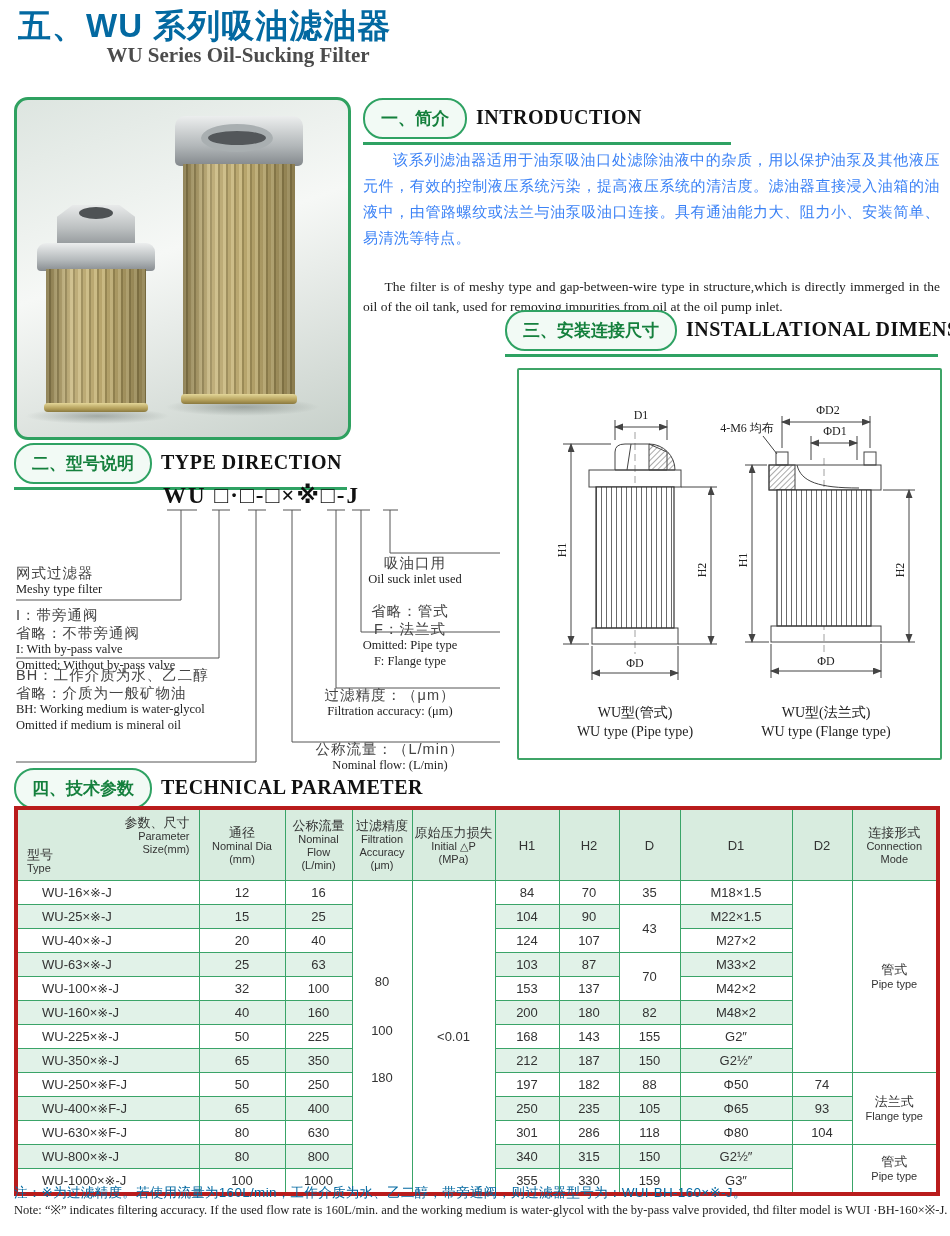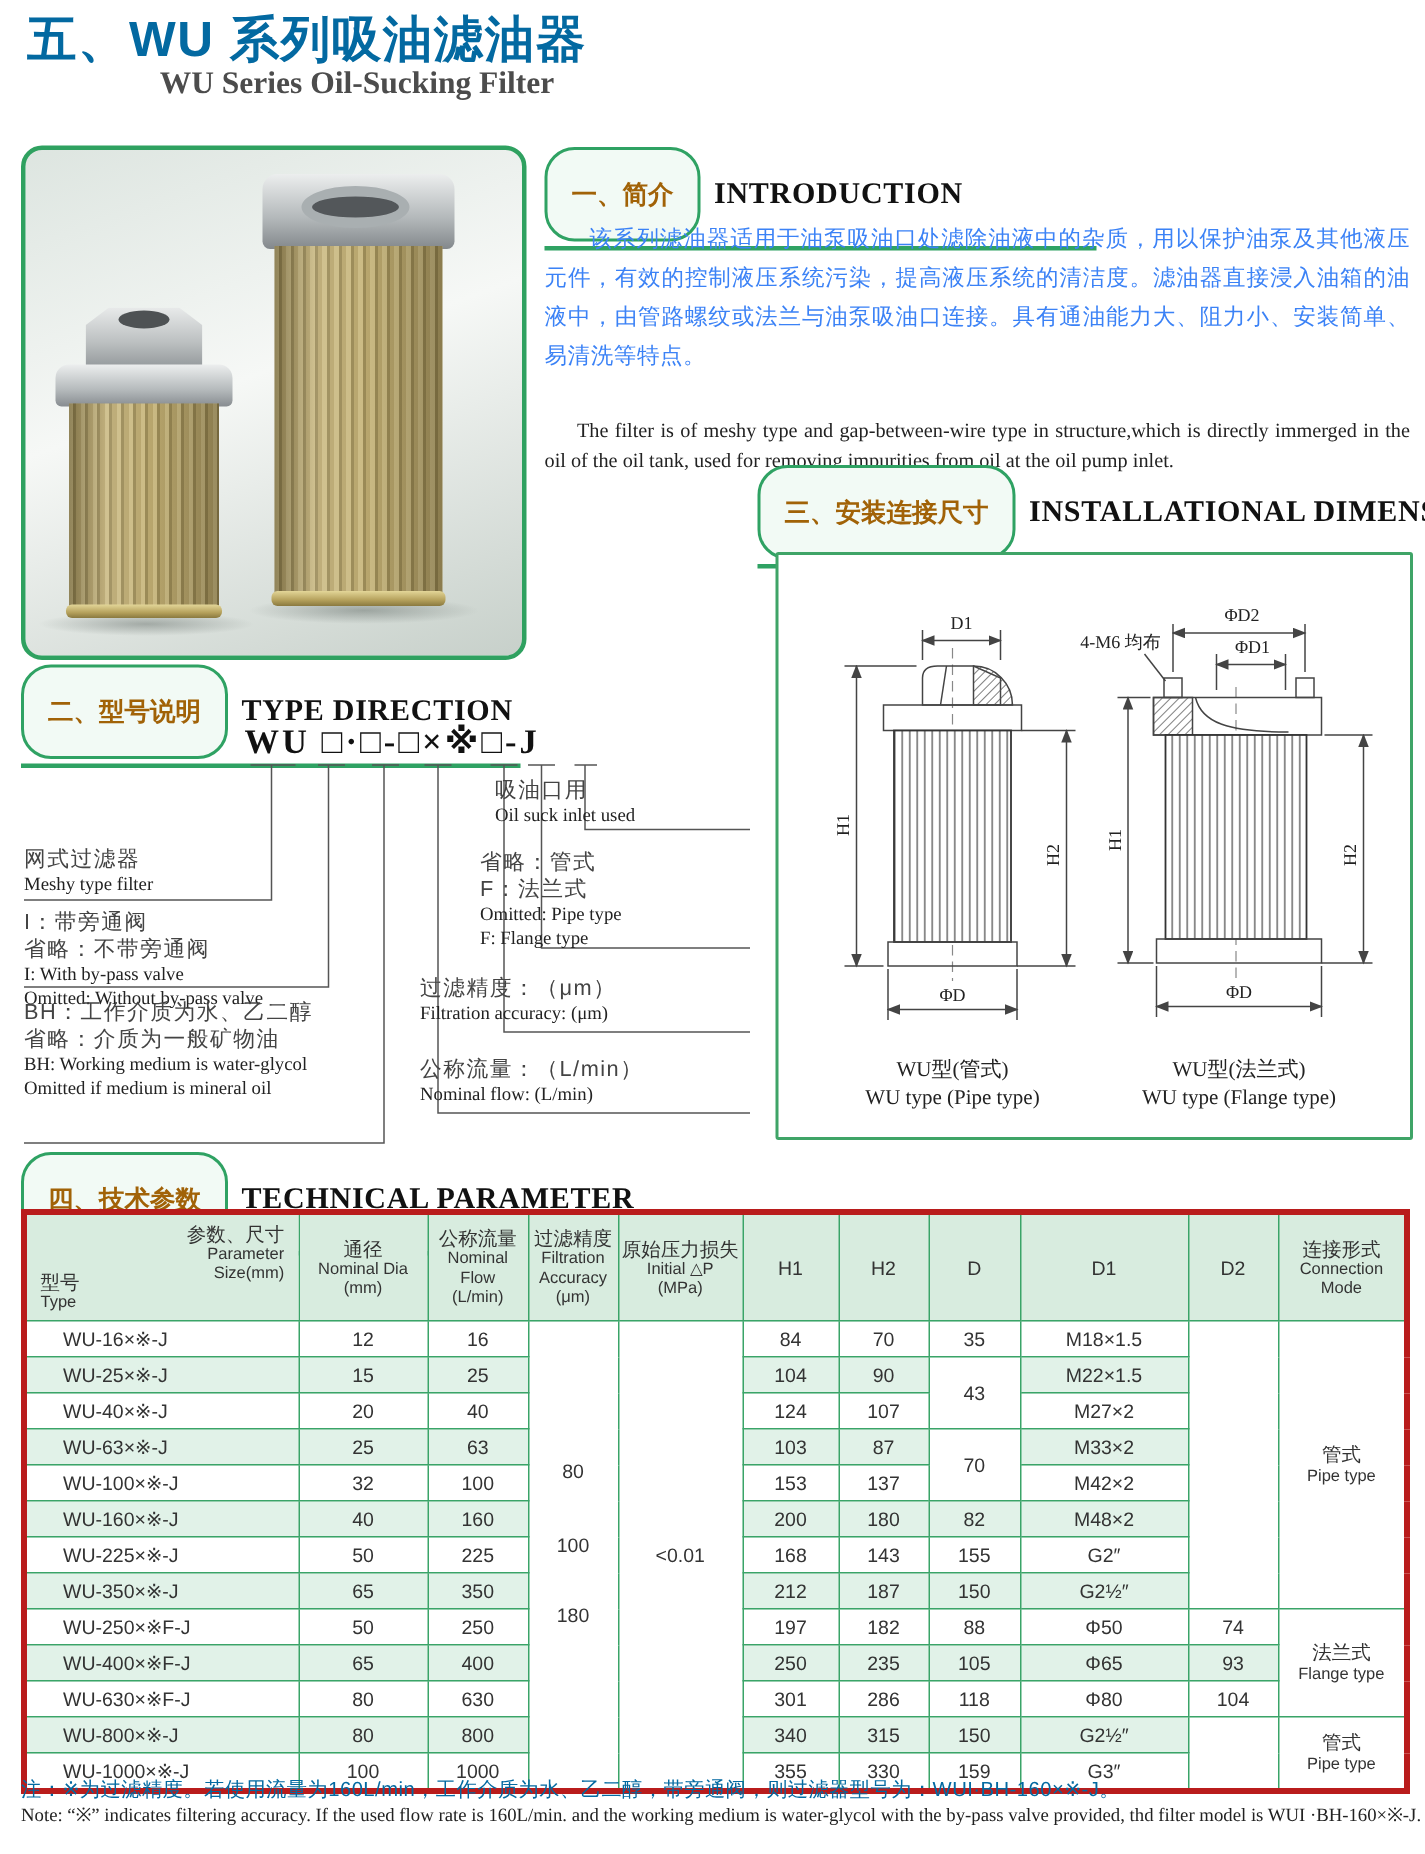--- a/index.html
+++ b/index.html
@@ -4,22 +4,22 @@
 <style>
   html,body{margin:0;padding:0;background:#fff;}
   #page{position:relative;width:950px;height:1236px;background:#fff;overflow:hidden;
         font-family:"Liberation Sans","DejaVu Sans",sans-serif;color:#333;}
   
   #title-cn{position:absolute;left:18px;top:4px;font-size:33px;font-weight:bold;color:#0369a1;letter-spacing:1px;white-space:nowrap;}
   #title-en{position:absolute;left:18px;top:43px;width:440px;text-align:center;
             font-family:"Liberation Serif","DejaVu Serif",serif;font-weight:bold;font-size:21px;color:#4c4c4c;}
   
   .sec{position:absolute;white-space:nowrap;}
-  .pill{display:inline-block;border:2px solid #2fa263;border-radius:20px;padding:18px 16px;background:#f2faf5;
-        font-weight:bold;font-size:17px;color:#a16207;}
+  .pill{display:inline-block;border:2px solid #2fa263;border-radius:20px;padding:7px 16px;background:#f2faf5;
+        font-weight:bold;font-size:17px;color:#15803d;}
   .sec-en{font-family:"Liberation Serif","DejaVu Serif",serif;font-weight:bold;font-size:20px;margin-left:9px;color:#111;letter-spacing:.5px;}
   .sec-rule{height:3px;background:#2fa263;margin-top:3px;}
   
   #photo{position:absolute;left:14px;top:97px;width:331px;height:337px;border:3px solid #2fa160;border-radius:14px;
          overflow:hidden;background:linear-gradient(160deg,#dde5e0 0%,#f6f8f6 45%,#c7d0ca 100%);}
   .shadow{position:absolute;background:radial-gradient(ellipse at center,rgba(55,65,60,.35),rgba(0,0,0,0) 70%);}
   #sh-small{left:8px;top:308px;width:145px;height:16px;}
   #sh-large{left:148px;top:298px;width:155px;height:18px;}
   .flt{position:absolute;}
   #flt-small{left:20px;top:105px;width:118px;height:212px;}
@@ -55,21 +55,21 @@
   .dash{stroke:#888;stroke-width:.8;stroke-dasharray:7 4;fill:none;}
   .svgtxt{font-family:"Liberation Serif","DejaVu Sans",serif;font-size:12px;fill:#222;}
   .cap-txt{font-size:14px;fill:#222;}
   
   #type-diagram{position:absolute;left:0;top:470px;width:878px;height:300px;}
   #model-code{position:absolute;left:163px;top:12px;font-family:"Liberation Serif","DejaVu Sans",serif;
               font-weight:bold;font-size:23px;color:#111;letter-spacing:2px;white-space:nowrap;}
   .td-label{position:absolute;line-height:1.25;}
   .td-label .cn{font-size:14.5px;color:#444;letter-spacing:1px;}
   .td-label .en{font-family:"Liberation Serif","DejaVu Serif",serif;font-size:12.5px;color:#222;letter-spacing:0;}
-  .td-label.right{text-align:left;}
+  .td-label.right{text-align:center;margin-top:36px;}
   
   #tech-table{position:absolute;left:14px;top:806px;border-collapse:collapse;table-layout:fixed;width:922px;
               font-size:13px;color:#333;}
   #tech-table th,#tech-table td{border:1px solid #3aa468;text-align:center;vertical-align:middle;padding:0;}
   #tech-table{border:4px solid #b91c1c;}
   #tech-table thead th{background:#d8ecdf;height:70px;font-weight:normal;}
   #tech-table tbody td{height:23px;}
   #tech-table tbody tr:nth-child(even){background:#e1f2e8;}
   #tech-table td.mcell{background:#fff;}
   #tech-table td.tcol{text-align:left;padding-left:24px;}

